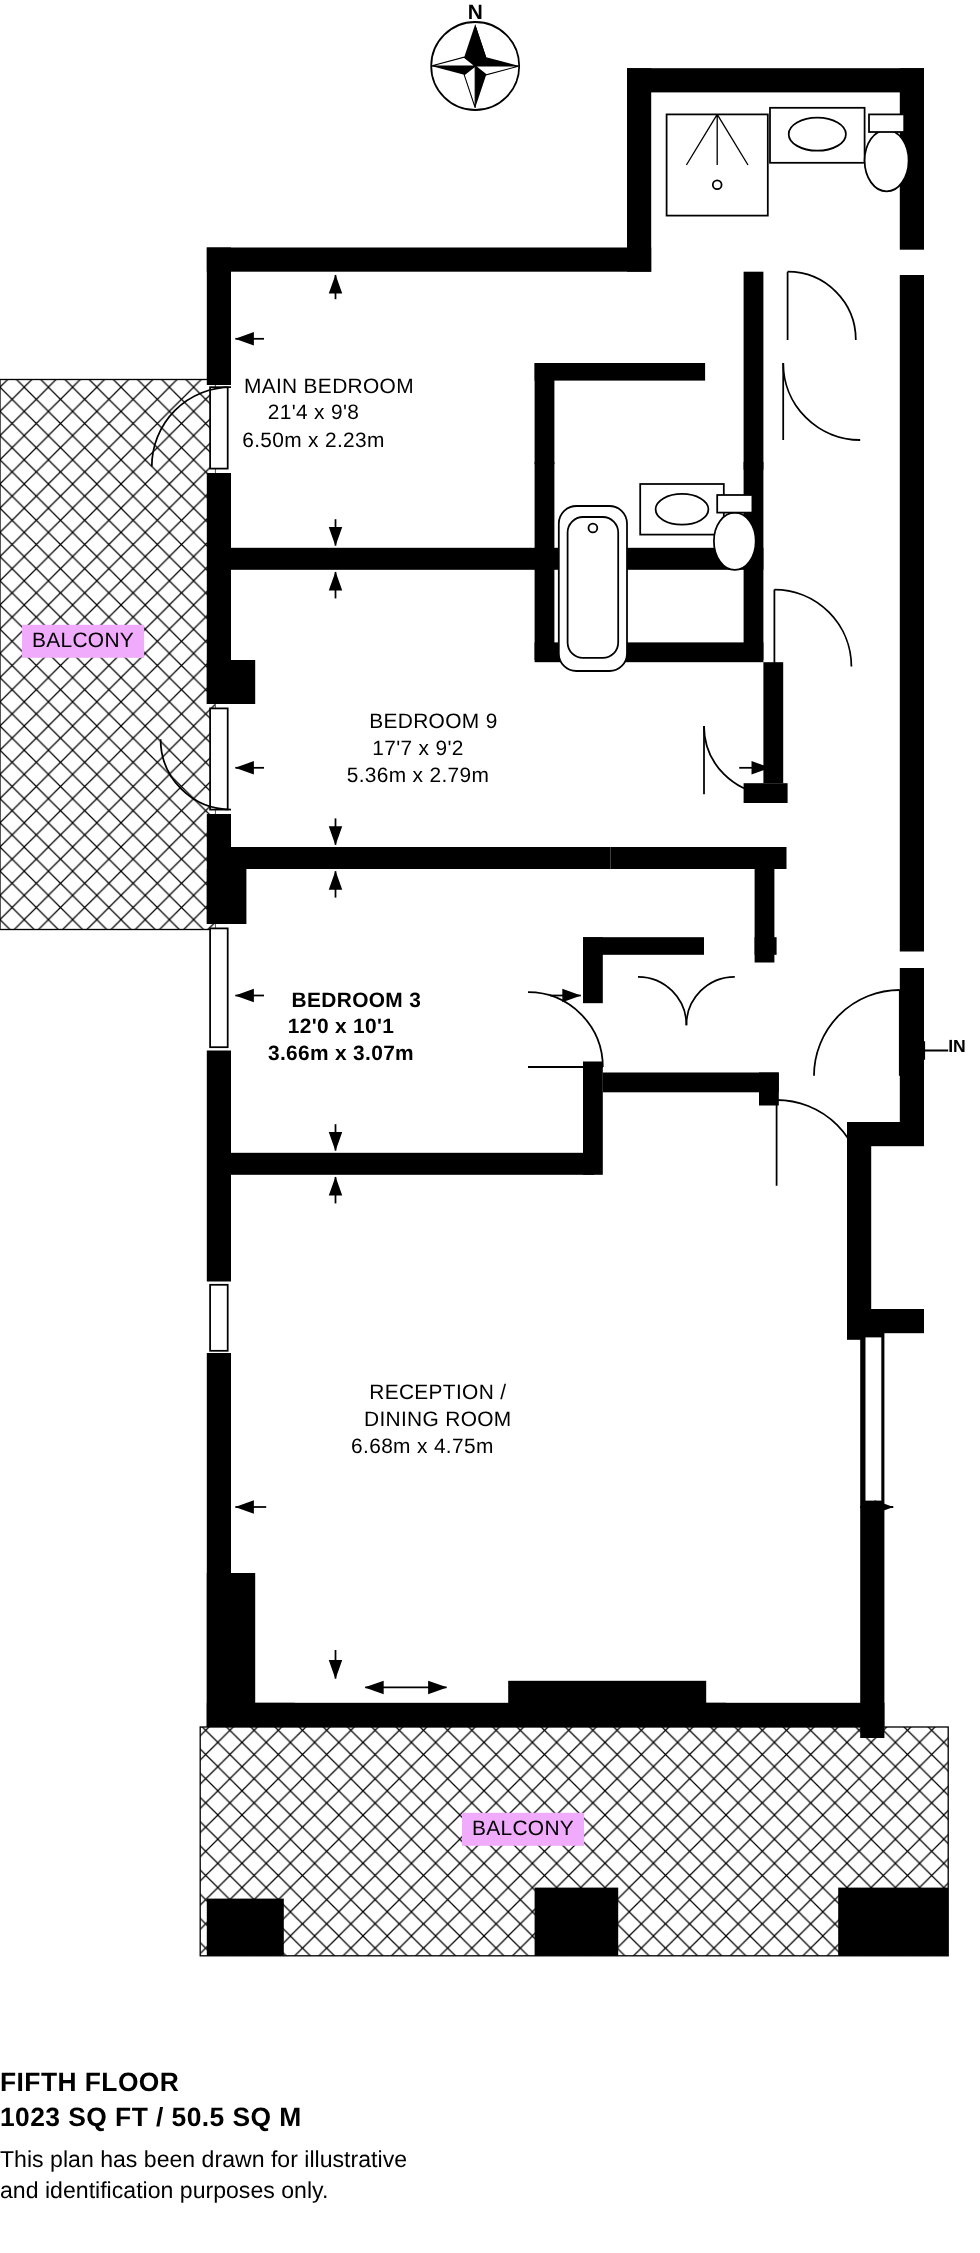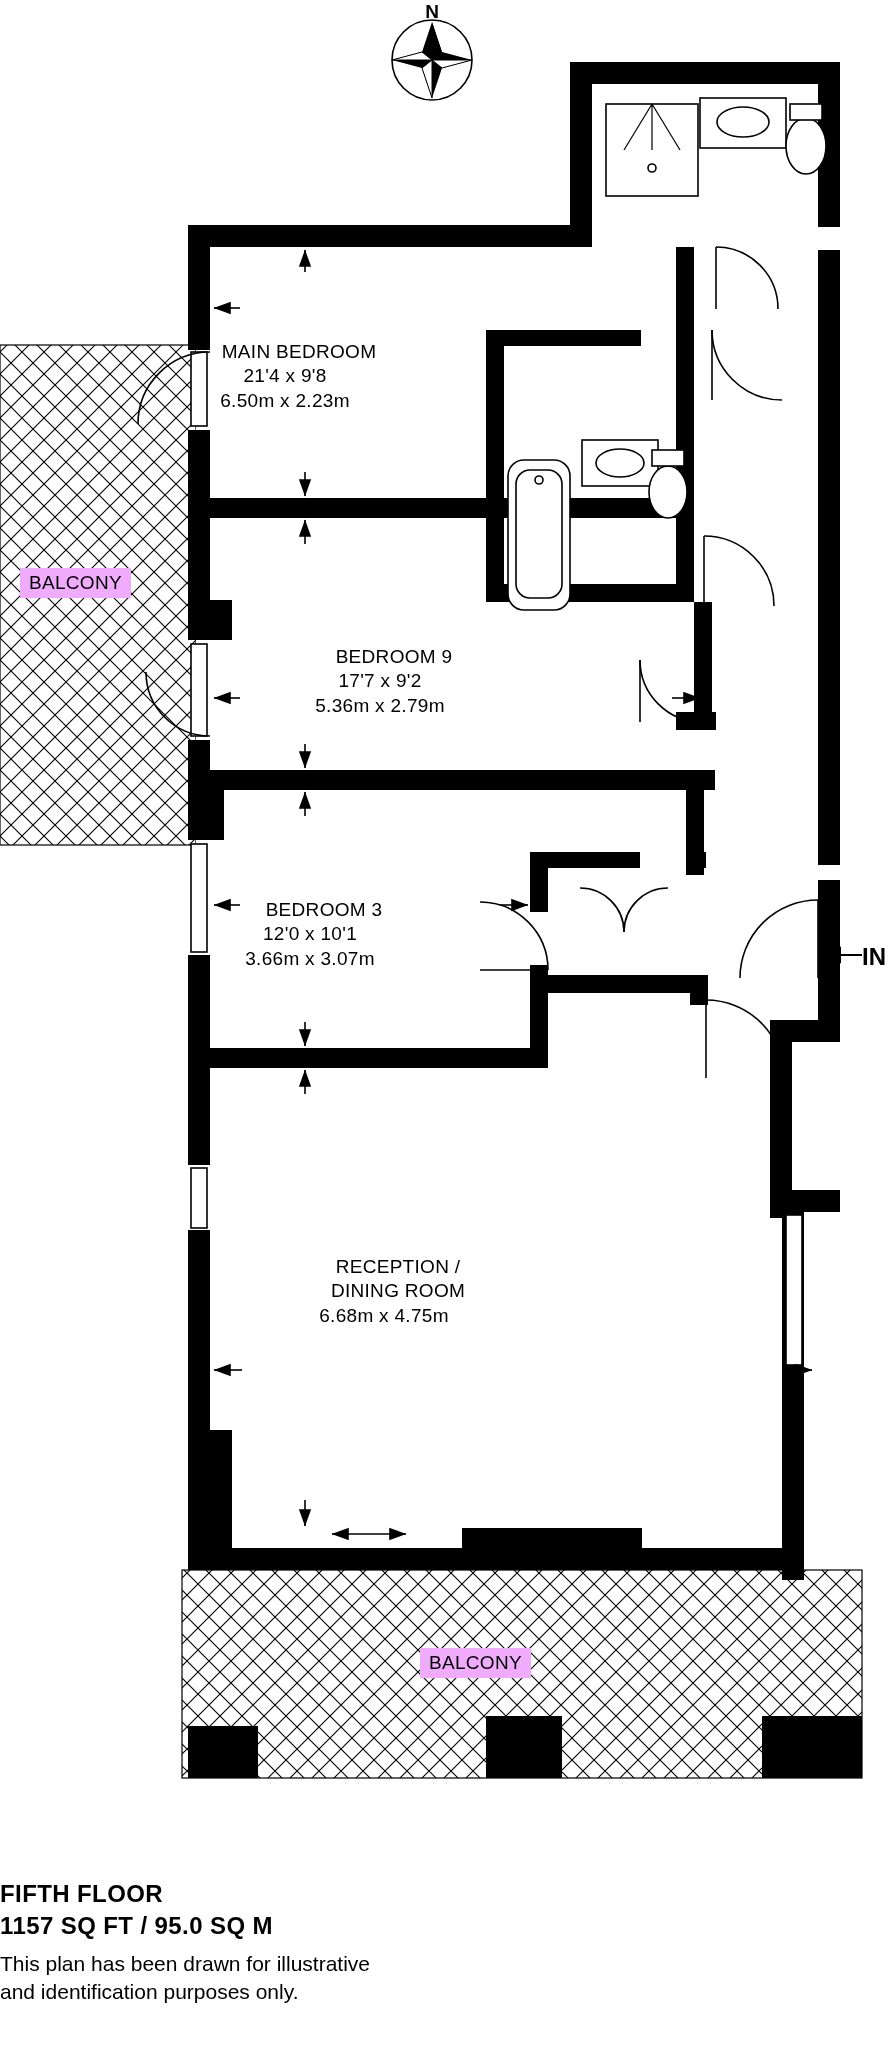--- a/index.html
+++ b/index.html
@@ -37,21 +37,21 @@
   .room-label .name { display: block; padding-left: 28px; }
   .room-label .dimimp { display: block; }
   .room-label .dimmet { display: block; }
   .balcony-label {
     font-size: 19px;
     background: #f0abfc;
     padding: 3px 9px;
     letter-spacing: 0.3px;
   }
   .in-label {
-    font-size: 24px;
+    font-size: 16px;
     font-weight: bold;
   }
   .compass-n {
     font-size: 19px;
     font-weight: bold;
   }
   #footer {
     position: absolute;
     left: 0;
     right: 0;
@@ -301,21 +301,21 @@
   <span class="dimimp">21'4 x 9'8</span>
   <span class="dimmet">6.50m x 2.23m</span>
 </div>
 
 <div class="label room-label" style="left:90px; top:645px; width:580px;">
   <span class="name">BEDROOM 9</span>
   <span class="dimimp">17'7 x 9'2</span>
   <span class="dimmet">5.36m x 2.79m</span>
 </div>
 
-<div class="label room-label" style="left:40px; top:898px; width:540px;">
+<div class="label room-label" style="left:40px; top:898px; width:540px;font-weight:bold;">
   <span class="name">BEDROOM 3</span>
   <span class="dimimp">12'0 x 10'1</span>
   <span class="dimmet">3.66m x 3.07m</span>
 </div>
 
 <div class="label room-label" style="left:184px; top:1255px; width:400px;">
   <span class="name">RECEPTION /</span>
   <span class="name">DINING ROOM</span>
   <span class="dimmet">6.68m x 4.75m</span>
 </div>
@@ -323,16 +323,16 @@
 <div class="label balcony-label" style="left:20px; top:568px;">BALCONY</div>
 
 <div class="label balcony-label" style="left:420px; top:1648px;">BALCONY</div>
 
 <div class="label in-label" style="left:862px; top:942px;">IN</div>
 
 <div class="label compass-n" style="left:396px; top:0px; width:72px;">N</div>
 
 <div id="footer">
   <div class="f1">FIFTH FLOOR</div>
-  <div class="f2">1157 SQ FT / 95.0 SQ M</div>
+  <div class="f2">1023 SQ FT / 50.5 SQ M</div>
   <div class="f3">This plan has been drawn for illustrative</div>
   <div class="f3">and identification purposes only.</div>
 </div>
 
 </body></html>

